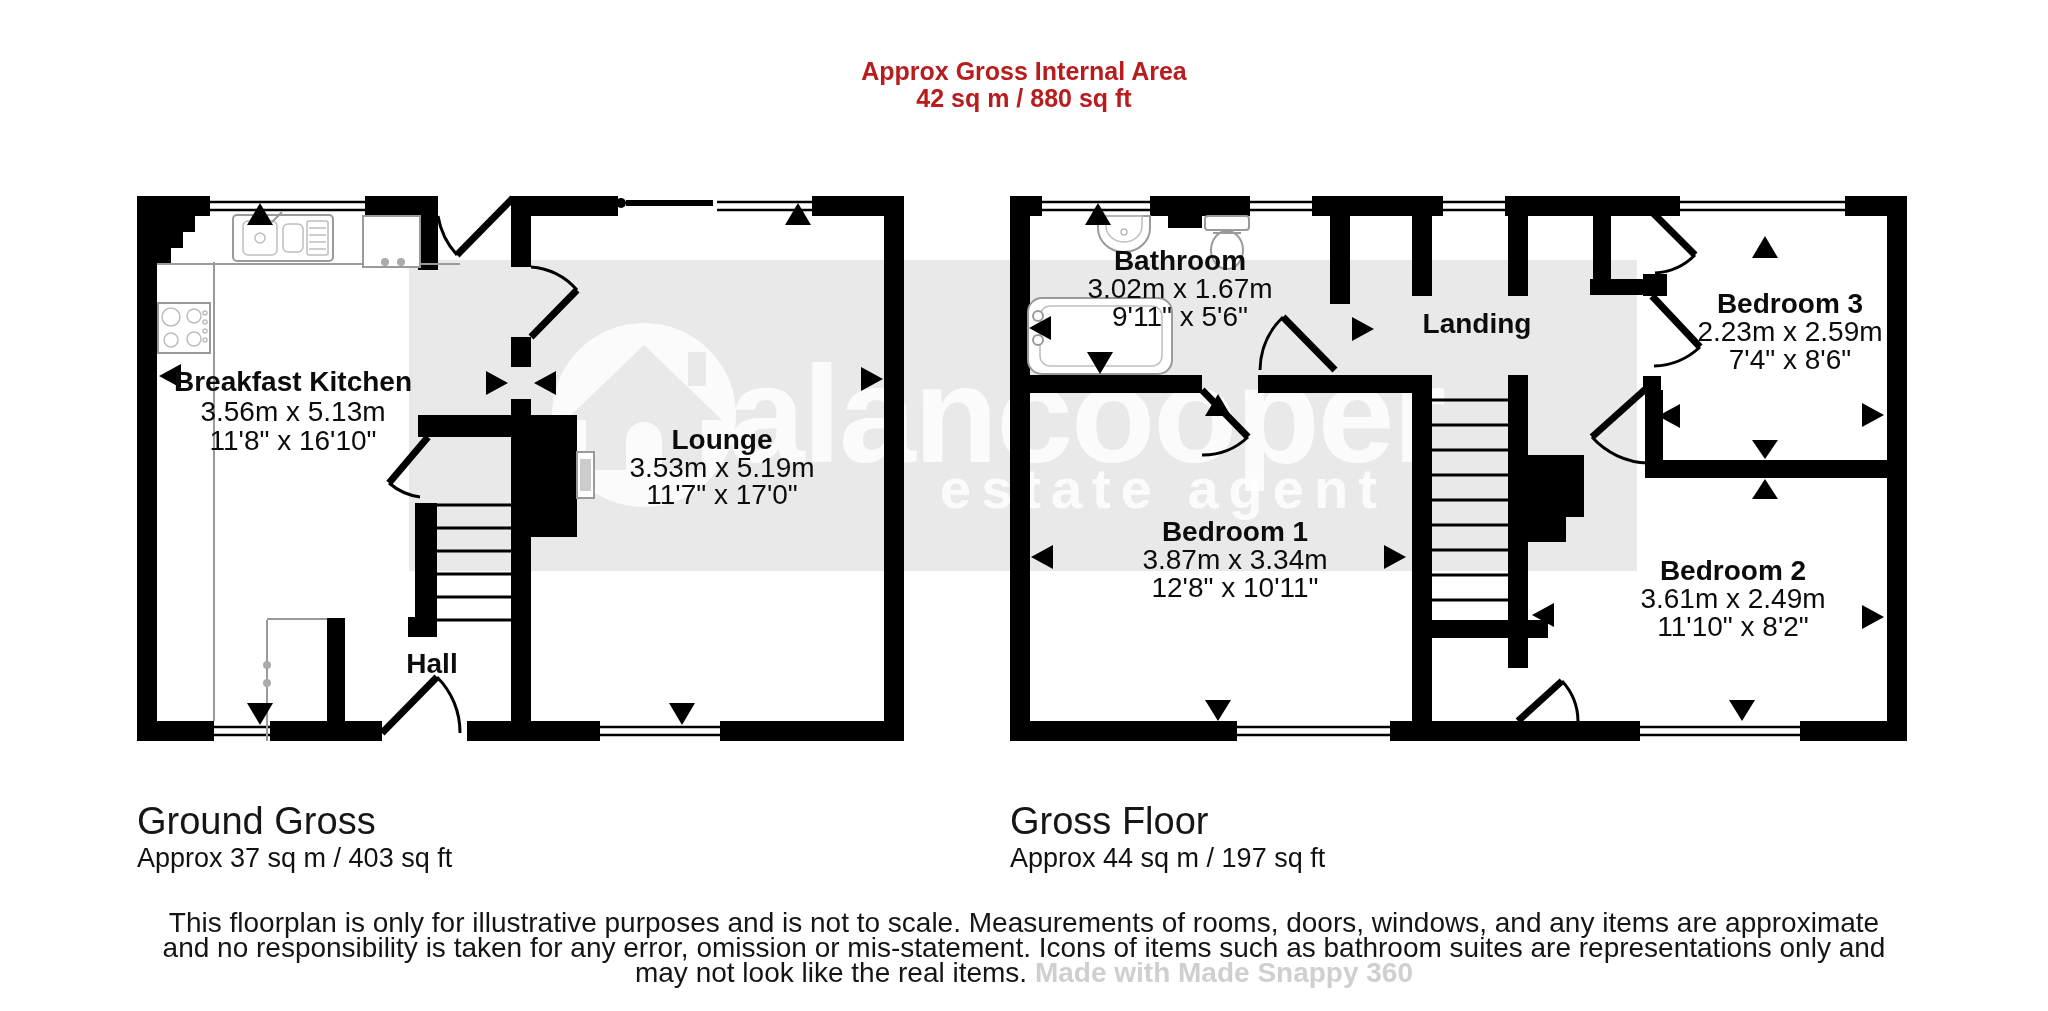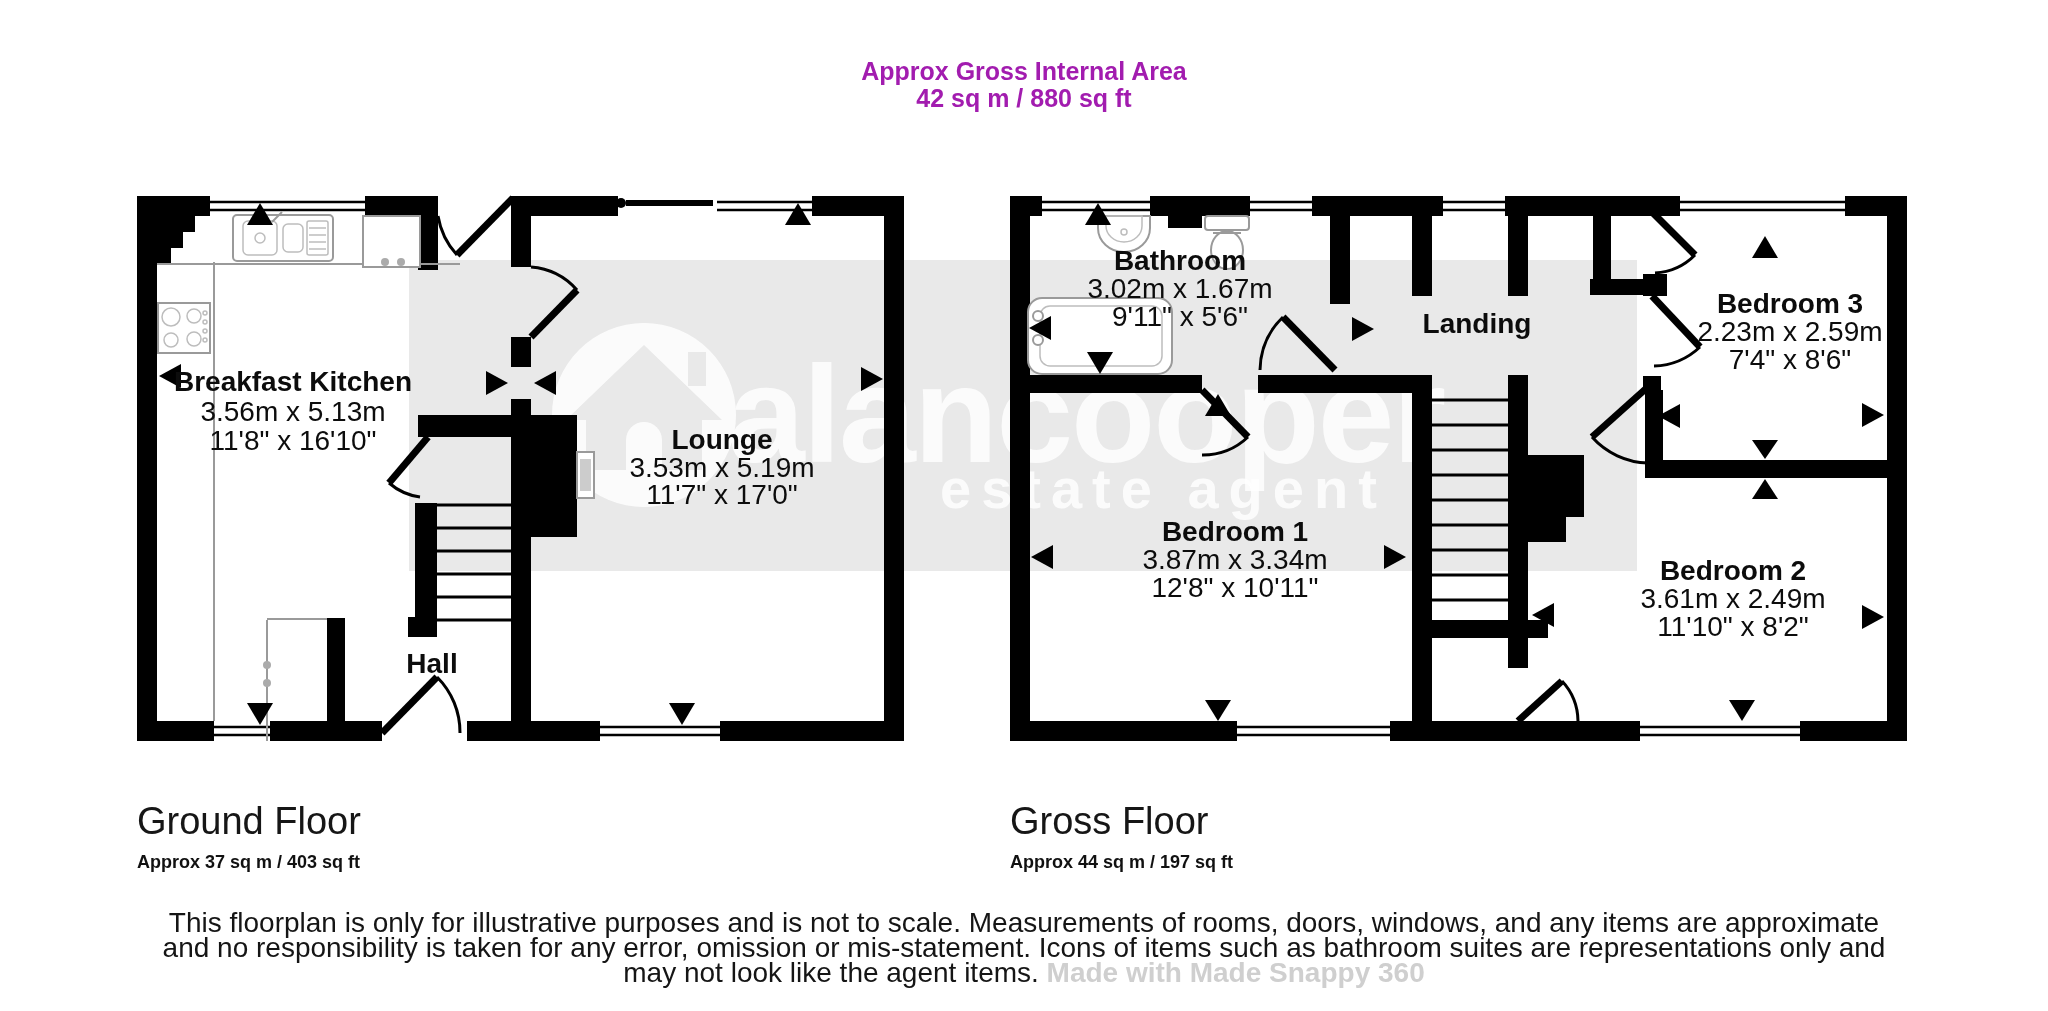--- a/index.html
+++ b/index.html
@@ -1,22 +1,22 @@
 <!DOCTYPE html>
 <html><head>
 <meta charset="utf-8">
 <style>
   html,body{margin:0;padding:0;background:#fff;}
   #page{position:relative;width:2048px;height:1011px;background:#ffffff;overflow:hidden;
         font-family:"Liberation Sans", sans-serif;color:#111;}
   .title-block{position:absolute;top:58px;left:0;width:100%;text-align:center;line-height:27px;}
-  .title-block div{font-weight:bold;font-size:25px;color:#a21caf;}
+  .title-block div{font-weight:bold;font-size:25px;color:#b91c1c;}
   .floor-label{position:absolute;}
   .floor-label .fl-name{font-size:38px;font-weight:normal;color:#161616;}
-  .floor-label .fl-area{font-size:18px;font-weight:bold;margin-top:9px;color:#111;}
+  .floor-label .fl-area{font-size:27px;font-weight:normal;color:#111;}
   #gf-label{left:137px;top:800px;}
   #ff-label{left:1010px;top:800px;}
   .disclaimer{position:absolute;left:0;top:910px;width:100%;text-align:center;
               font-size:28px;line-height:25px;color:#151515;}
   .made-with{color:#cfcfcf;font-weight:bold;}
   svg{position:absolute;left:0;top:0;}
   svg text{font-family:"Liberation Sans", sans-serif;}
   .room-name{font-size:28px;font-weight:bold;fill:#0c0c0c;}
   .room-dim{font-size:28px;fill:#0c0c0c;}
   .wm-brand{font-size:138px;font-weight:bold;fill:#ffffff;opacity:0.85;letter-spacing:-2px;}
@@ -303,28 +303,28 @@
       <text class="room-name" x="1235" y="541" text-anchor="middle">Bedroom 1</text>
       <text class="room-dim" x="1235" y="569" text-anchor="middle">3.87m x 3.34m</text>
       <text class="room-dim" x="1235" y="597" text-anchor="middle">12'8" x 10'11"</text>
       <text class="room-name" x="1733" y="580" text-anchor="middle">Bedroom 2</text>
       <text class="room-dim" x="1733" y="608" text-anchor="middle">3.61m x 2.49m</text>
       <text class="room-dim" x="1733" y="636" text-anchor="middle">11'10" x 8'2"</text>
     </g>
   </svg>
 
   <div id="gf-label" class="floor-label">
-    <div class="fl-name">Ground Floor</div>
+    <div class="fl-name">Ground Gross</div>
     <div class="fl-area">Approx 37 sq m / 403 sq ft</div>
   </div>
 
   <div id="ff-label" class="floor-label">
     <div class="fl-name">Gross Floor</div>
     <div class="fl-area">Approx 44 sq m / 197 sq ft</div>
   </div>
 
   <div class="disclaimer">
     <div>This floorplan is only for illustrative purposes and is not to scale. Measurements of rooms, doors, windows, and any items are approximate</div>
     <div>and no responsibility is taken for any error, omission or mis-statement. Icons of items such as bathroom suites are representations only and</div>
-    <div><span>may not look like the agent items.</span> <span class="made-with">Made with Made Snappy 360</span></div>
+    <div><span>may not look like the real items.</span> <span class="made-with">Made with Made Snappy 360</span></div>
   </div>
 
 </div>
 
 </body></html>

